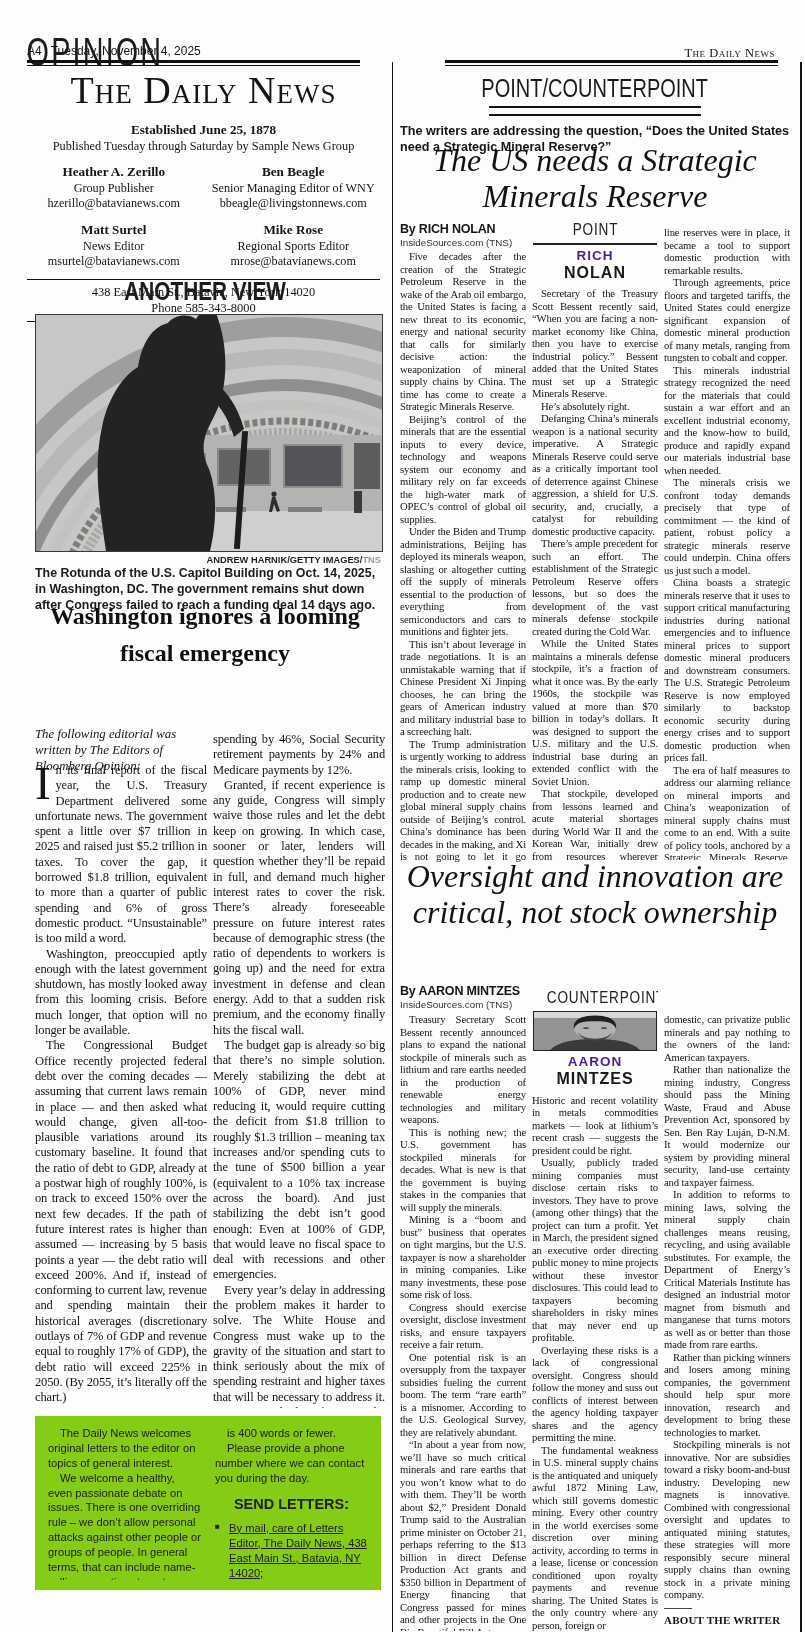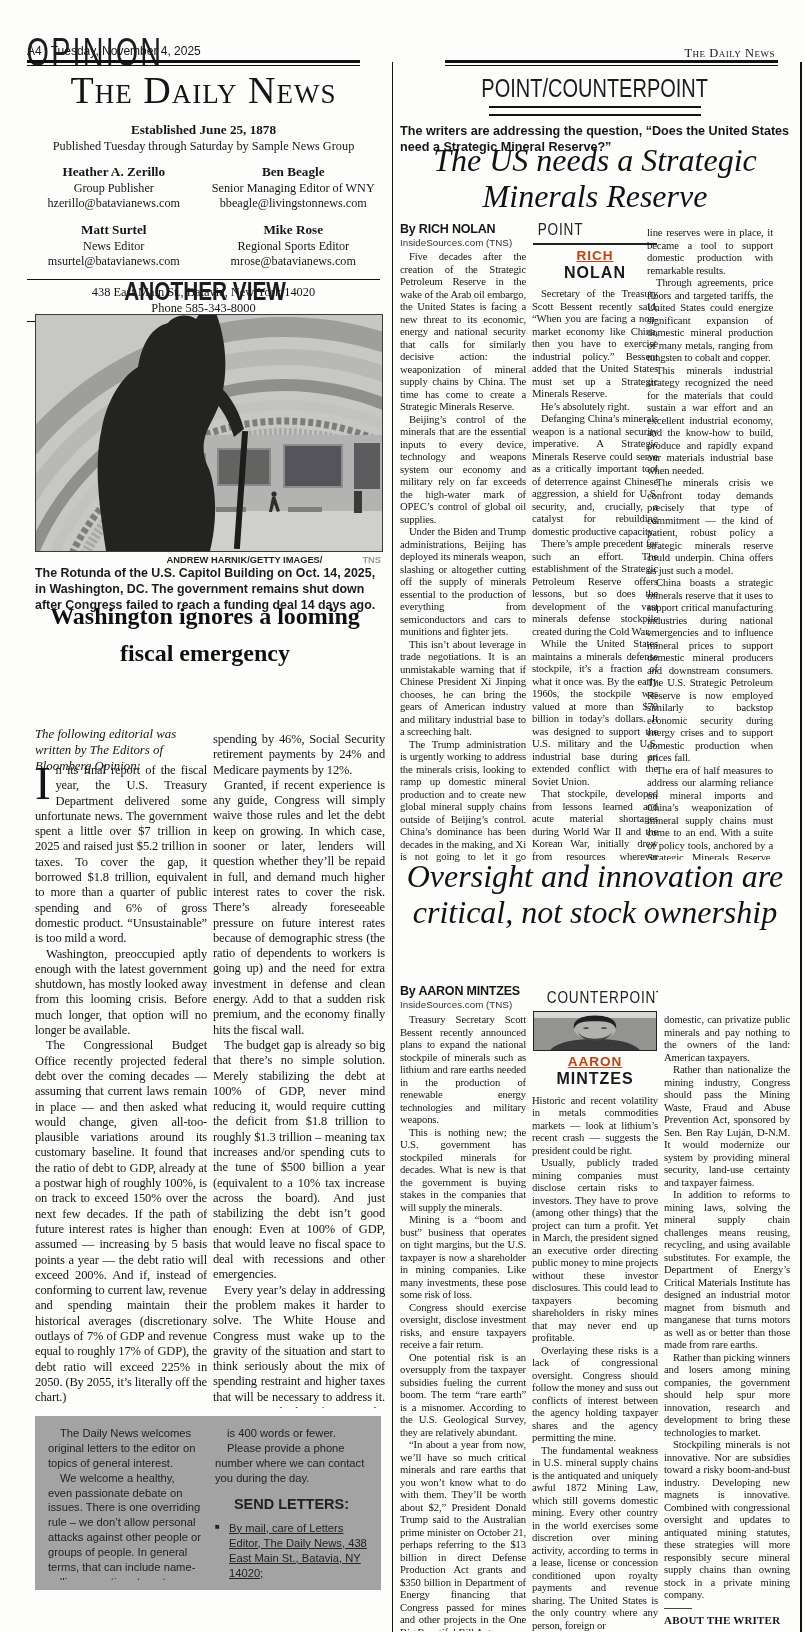--- a/index.html
+++ b/index.html
@@ -34,38 +34,38 @@
   .hair{border-top:1px solid #111;}
   .mast-addr{font-size:12.4px;line-height:1.32;margin:4px 0;}
 
   
   .aview{left:27px;top:276px;width:356px;text-align:center;}
   .aview-title{font-family:"Liberation Sans",sans-serif;font-weight:bold;font-size:26px;color:#1c1c1c;}
   .photo-wrap{margin:7px 0 0 8px;width:346px;height:236px;border:1px solid #3a3a3a;overflow:hidden;background:#c7c7c5;}
   .photo-wrap svg{display:block;width:100%;height:100%;}
   .credit{margin:3px 0 1px 8px;width:346px;text-align:right;font-size:9.3px;font-weight:bold;
           font-family:"Liberation Sans",sans-serif;color:#222;}
-  .credit .tns{color:#9a9a9a;padding-left:40px;}
+  .credit .tns{color:#9a9a9a;}
   .caption{margin-left:8px;width:346px;text-align:left;font-family:"Liberation Sans",sans-serif;
            font-weight:bold;font-size:12.4px;line-height:1.28;color:#1b1b1b;}
 
   
   .editorial{left:27px;top:598px;width:356px;}
   .ed-headline{text-align:center;font-weight:bold;font-size:24px;line-height:37px;color:#0f0f0f;}
   .ed-intro{position:absolute;left:8px;top:128px;width:172px;font-style:italic;font-size:12.8px;line-height:1.26;}
   .ed-col{position:absolute;width:172px;overflow:hidden;display:flex;flex-direction:column;}
   .ed-col1{left:8px;top:165px;height:641px;}
   .ed-col2{left:186px;top:134px;height:676px;}
   .ed-col p, .pc-col p{margin:0;text-align:justify;}
   .ed-col p{font-size:12.5px;line-height:15.3px;letter-spacing:-0.15px;text-indent:11px;}
   .no-first-indent p:first-child{text-indent:0;}
   .ed-col1 p:first-child::first-letter{float:left;font-size:47px;line-height:37px;padding:2px 5px 0 0;}
 
   
-  .letters{left:35px;top:1416px;width:346px;height:174px;background:#a3a3a3;
+  .letters{left:35px;top:1416px;width:346px;height:174px;background:#84cc16;
            padding:10px 13px;box-sizing:border-box;display:flex;gap:14px;
            font-family:"Liberation Sans",sans-serif;font-size:11.2px;line-height:1.33;color:#222;}
   .letters .lcol{flex:1;overflow:hidden;}
   .letters p{margin:0;text-indent:12px;text-align:left;}
   .send-title{font-weight:bold;font-size:14.5px;text-align:center;margin:9px 0 7px;text-indent:0;}
   .letters ul{list-style:none;margin:0;padding:0;}
   .letters li{position:relative;padding-left:14px;margin-bottom:9px;text-decoration:underline;}
   .letters li::before{content:"■";position:absolute;left:0;top:1px;font-size:8px;}
 
   
@@ -75,36 +75,36 @@
   .pcp-question{margin-top:7px;text-align:left;font-family:"Liberation Sans",sans-serif;
                 font-weight:bold;font-size:12.6px;line-height:1.3;color:#151515;}
 
   .article{width:390px;}
   .art-headline{text-align:center;font-style:italic;font-size:32px;line-height:36px;color:#121212;}
   .byline{position:absolute;left:0;font-family:"Liberation Sans",sans-serif;text-align:left;}
   .byline .by{font-weight:bold;font-size:12.5px;letter-spacing:-0.2px;display:block;}
   .byline .src{font-size:9.8px;color:#333;display:block;margin-top:1px;}
   .pc-col{position:absolute;width:126px;overflow:hidden;display:flex;flex-direction:column;}
   .pc-col p{font-size:10.7px;line-height:12.5px;letter-spacing:-0.15px;text-indent:9px;}
-  .mid-label{font-family:"Liberation Sans",sans-serif;font-size:17px;color:#222;text-align:left;letter-spacing:1px;}
+  .mid-label{font-family:"Liberation Sans",sans-serif;font-size:17px;color:#222;text-align:center;letter-spacing:1px;}
   .portrait{margin:3px auto 0;width:122px;height:90px;border:1px solid #222;overflow:hidden;}
   .portrait svg{display:block;width:100%;height:100%;}
   .authname{text-align:center;font-family:"Liberation Sans",sans-serif;font-weight:bold;line-height:1.1;margin:4px 0 6px;}
-  .authname .first{display:block;font-size:13.5px;color:#c2410c;letter-spacing:1px;text-decoration:underline;}
+  .authname .first{display:block;font-size:13.5px;color:#4c1d95;letter-spacing:1px;}
   .authname .last{display:block;font-size:16px;color:#1a1a1a;letter-spacing:1px;}
   .about{margin-top:auto;text-align:left;}
   .about .a-rule{width:28px;border-top:1px solid #444;margin:7px 0 5px;}
   .about .a-title{font-weight:bold;font-size:11px;letter-spacing:.2px;}
   .about .a-bio{font-style:italic;font-size:10.6px;line-height:12.8px;margin-top:3px;text-align:left;}
 
   .point{left:400px;top:142px;height:718px;position:absolute;}
   .point .byline{top:80px;}
   .p-col1{left:0;top:108px;height:612px;}
   .p-col2{left:132px;top:78px;height:642px;}
-  .p-col3{left:247px;top:84px;height:634px;}
+  .p-col3{left:264px;top:84px;height:634px;}
 
   .cpoint{left:400px;top:858px;height:774px;position:absolute;}
   .cpoint .byline{top:126px;}
   .c-col1{left:0;top:155px;height:618px;}
   .c-col2{left:132px;top:130px;height:643px;}
   .c-col3{left:264px;top:155px;height:618px;}
 </style>
 </head>
 <body>
 

